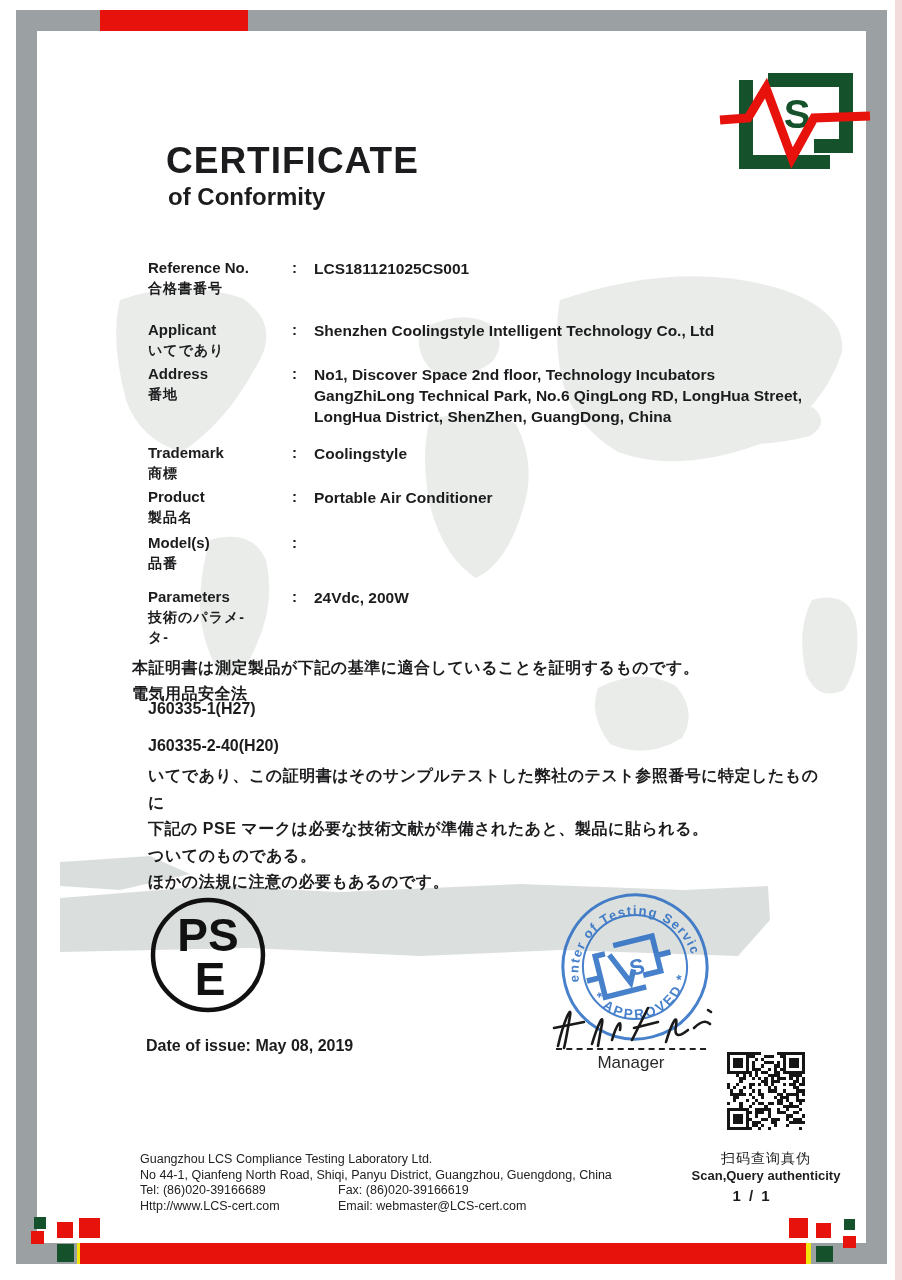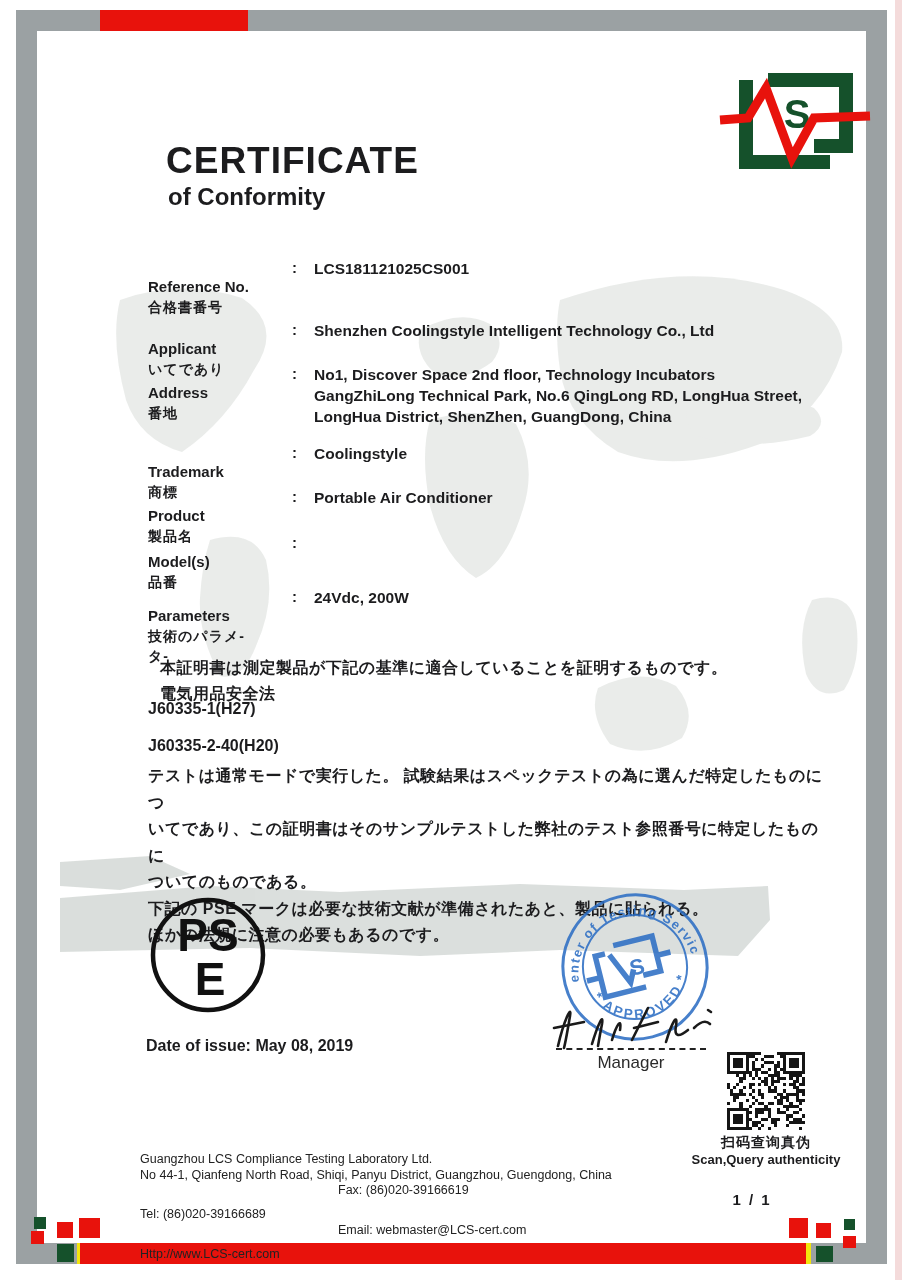--- a/index.html
+++ b/index.html
@@ -21,42 +21,42 @@
   .sq.red{background:#e8120c;}
   .sq.green{background:#15512b;}
   .scan-edge{position:absolute;right:0;top:0;width:7px;height:1280px;background:rgba(225,160,160,.38);}
   
   .map{position:absolute;left:0;top:0;pointer-events:none;}
   
   .title{left:166px;top:140px;font-size:37px;font-weight:700;letter-spacing:1px;}
   .subtitle{left:168px;top:183px;font-size:24px;font-weight:700;}
   
   .frow{position:absolute;left:148px;width:672px;display:flex;align-items:flex-start;}
-  .lblcol{width:144px;flex:none;font-size:15px;font-weight:700;line-height:20px;margin-top:19px;}
+  .lblcol{width:144px;flex:none;font-size:15px;font-weight:700;line-height:20px;}
   .lbl-jp{font-size:14px;font-weight:600;letter-spacing:1px;}
   .coloncol{width:22px;flex:none;font-size:15px;font-weight:700;line-height:20px;}
   .valcol{font-size:15.5px;font-weight:700;line-height:21px;}
   
-  .jp-text{position:absolute;left:160px;font-size:16px;font-weight:600;letter-spacing:.5px;line-height:25px;}
+  .jp-text{position:absolute;left:132px;font-size:16px;font-weight:600;letter-spacing:.5px;line-height:25px;}
   .std{position:absolute;left:148px;font-size:16px;font-weight:700;}
   .jp-para{position:absolute;left:148px;font-size:16px;font-weight:600;letter-spacing:.5px;line-height:26.5px;width:680px;}
   
   .sig-line{position:absolute;left:556px;top:1048px;width:150px;border-top:2px dashed #222;}
   .sig-role{position:absolute;left:556px;top:1053px;width:150px;text-align:center;font-size:17px;color:#2a2a2a;}
   .date-line{position:absolute;left:146px;top:1037px;font-size:16px;font-weight:700;}
   
   .footer{position:absolute;left:140px;top:1152px;font-size:12.5px;line-height:15.5px;color:#222;}
   .footer .pair{display:flex;}
-  .footer .pair span:first-child{width:198px;flex:none;margin-top:24px;}
+  .footer .pair span:first-child{width:198px;flex:none;}
   
   .qr-wrap{position:absolute;left:690px;top:1052px;width:152px;text-align:center;}
   .qr-box{width:78px;height:78px;margin:0 auto;}
-  .qr-cap-cn{font-size:14px;font-weight:700;margin-top:4px;letter-spacing:1px;}
+  .qr-cap-cn{font-size:14px;font-weight:400;margin-top:20px;letter-spacing:1px;}
   .qr-cap-en{font-size:13px;font-weight:700;}
-  .qr-page{font-size:15px;font-weight:700;margin-top:24px;letter-spacing:2px;text-align:center;margin-right:28px;}
+  .qr-page{font-size:15px;font-weight:700;margin-top:4px;letter-spacing:2px;text-align:center;margin-right:28px;}
 </style>
 </head>
 <body>
 
 <svg class="map" width="902" height="1280" viewBox="0 0 902 1280">
   <g fill="#d9ddd9" opacity="0.55">
     <path d="M120,300 q60,-22 122,-2 q42,28 12,72 q-28,52 -72,82 q-42,-12 -56,-52 q-16,-60 -6,-100 z"></path>
     <path d="M210,540 q42,-12 56,20 q10,42 -10,86 q-14,36 -36,30 q-22,-42 -20,-78 q2,-34 10,-58 z"></path>
     <path d="M430,420 q52,-16 86,4 q22,42 6,88 q-16,52 -46,66 q-32,-20 -46,-72 q-10,-52 0,-86 z"></path>
     <path d="M420,330 q40,-22 70,-6 q18,18 2,38 q-30,22 -56,12 q-22,-18 -16,-44 z"></path>
@@ -160,24 +160,23 @@
   <div class="coloncol">:</div>
   <div class="valcol">24Vdc, 200W</div>
 </div>
 
 <div class="jp-text" style="top:655px">本証明書は測定製品が下記の基準に適合していることを証明するものです。</div>
 <div class="jp-text" style="top:681px">電気用品安全法</div>
 <div class="std" style="top:700px">J60335-1(H27)</div>
 <div class="std" style="top:737px">J60335-2-40(H20)</div>
 
 <div class="jp-para" style="top:763px">
-  <div>テストは通常モードで実行した。 試験結果はスペックテストの為に選んだ特定したものにつ</div>
   <div>いてであり、この証明書はそのサンプルテストした弊社のテスト参照番号に特定したものに</div>
+  <div>下記の PSE マークは必要な技術文献が準備されたあと、製品に貼られる。</div>
   <div>ついてのものである。</div>
-  <div>下記の PSE マークは必要な技術文献が準備されたあと、製品に貼られる。</div>
   <div>ほかの法規に注意の必要もあるのです。</div>
 </div>
 
 <svg class="abs" style="left:148px;top:895px;" width="120" height="120" viewBox="0 0 120 120">
   <circle cx="60" cy="60" r="55" fill="none" stroke="#111" stroke-width="4.5"></circle>
   <text x="60" y="56" text-anchor="middle" font-size="46" font-weight="bold" fill="#111" font-family="Liberation Sans, DejaVu Sans, sans-serif">PS</text>
   <text x="62" y="100" text-anchor="middle" font-size="46" font-weight="bold" fill="#111" font-family="Liberation Sans, DejaVu Sans, sans-serif">E</text>
 </svg>
 
 <svg class="abs" style="left:553px;top:885px;" width="164" height="164" viewBox="0 0 164 164" opacity="0.88">

